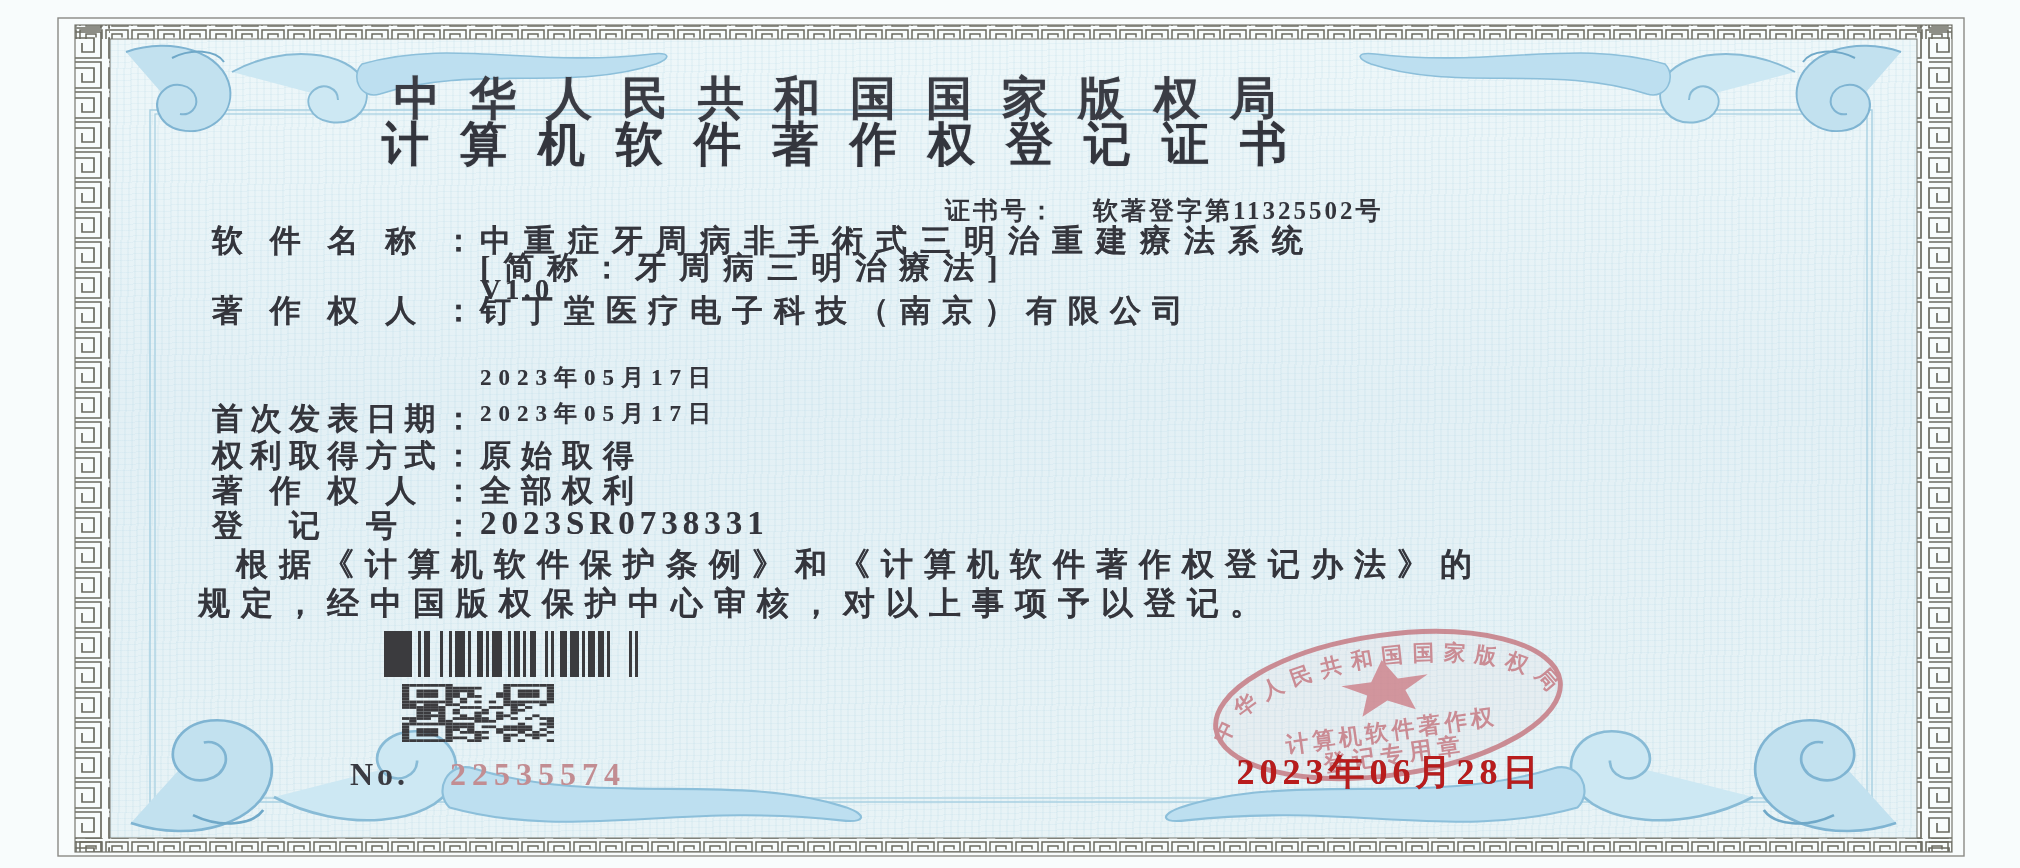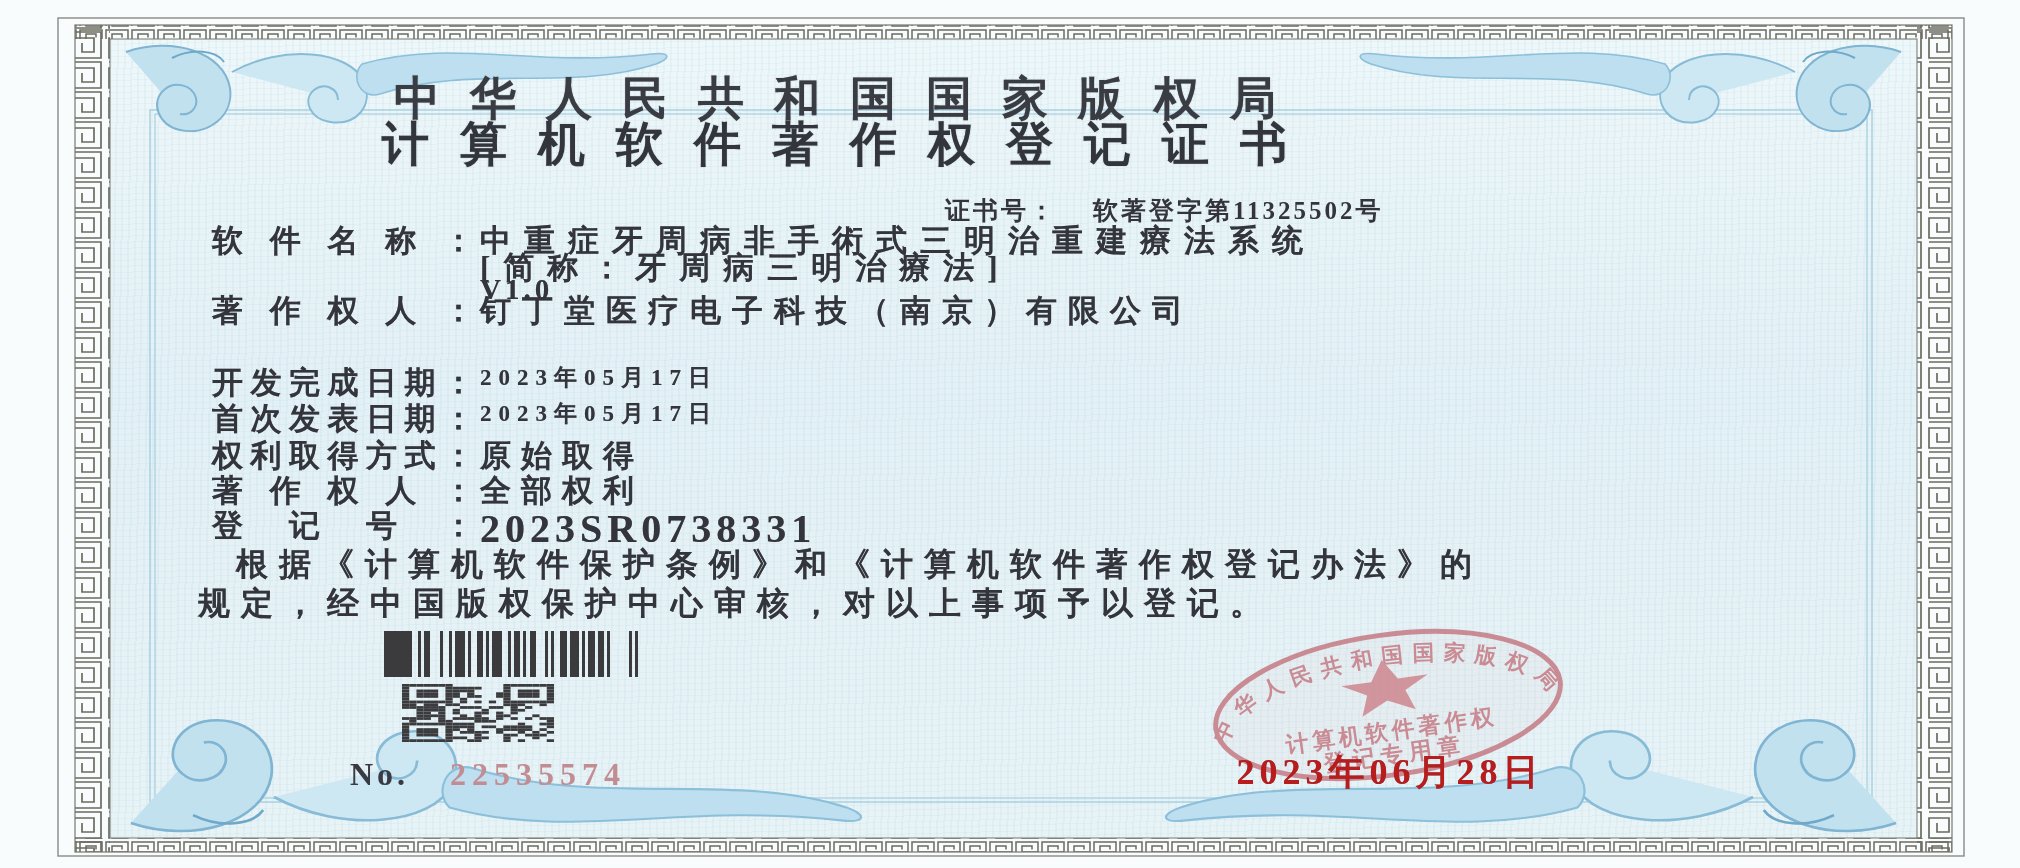--- a/index.html
+++ b/index.html
@@ -39,21 +39,21 @@
     left:212px;width:262px;font-size:31px;font-weight:700;
     text-align:justify;text-align-last:justify;white-space:normal;
     text-shadow:0 0 .6px rgba(40,42,52,.45);
   }
   .row-value{
     left:480px;font-size:31px;font-weight:700;letter-spacing:13px;white-space:nowrap;
     text-shadow:0 0 .6px rgba(40,42,52,.45);
   }
   .v-date{letter-spacing:7px;font-size:23px;}
   .v-plain{letter-spacing:10px;}
-  .v-reg{letter-spacing:5px;font-size:40px;}
+  .v-reg{letter-spacing:5px;font-size:33px;}
   .v-small{letter-spacing:4px;font-size:29px;}
   .statement{
     left:198px;top:545px;width:1440px;
     font-size:32px;font-weight:700;letter-spacing:11px;line-height:39px;
     text-shadow:0 0 .6px rgba(40,42,52,.45);
   }
   .statement .l1{display:block;text-indent:38px;}
   .statement .l2{display:block;}
   .serial-label{left:350px;top:756px;font-size:32px;font-weight:700;letter-spacing:4px;color:#3a3b42;}
   .serial-value{left:450px;top:756px;font-size:32px;font-weight:700;letter-spacing:6px;color:#c28d92;}
@@ -118,21 +118,20 @@
     </div>
 
     <div class="abs row-label" style="top:220px">软件名称：</div>
     <div class="abs row-value" style="top:220px">中重症牙周病非手術式三明治重建療法系统</div>
     <div class="abs row-value" style="top:247px">[简称：牙周病三明治療法]</div>
     <div class="abs row-value v-small" style="top:273px">V1.0</div>
 
     <div class="abs row-label" style="top:290px">著作权人：</div>
     <div class="abs row-value" style="top:290px;letter-spacing:11px">钉丁堂医疗电子科技（南京）有限公司</div>
 
-    <div class="abs row-label" style="top:362px">开发完成日期：</div>
     <div class="abs row-value v-date" style="top:362px">2023年05月17日</div>
 
     <div class="abs row-label" style="top:398px">首次发表日期：</div>
     <div class="abs row-value v-date" style="top:398px">2023年05月17日</div>
 
     <div class="abs row-label" style="top:435px">权利取得方式：</div>
     <div class="abs row-value v-plain" style="top:435px">原始取得</div>
 
     <div class="abs row-label" style="top:470px">著作权人：</div>
     <div class="abs row-value v-plain" style="top:470px">全部权利</div>

